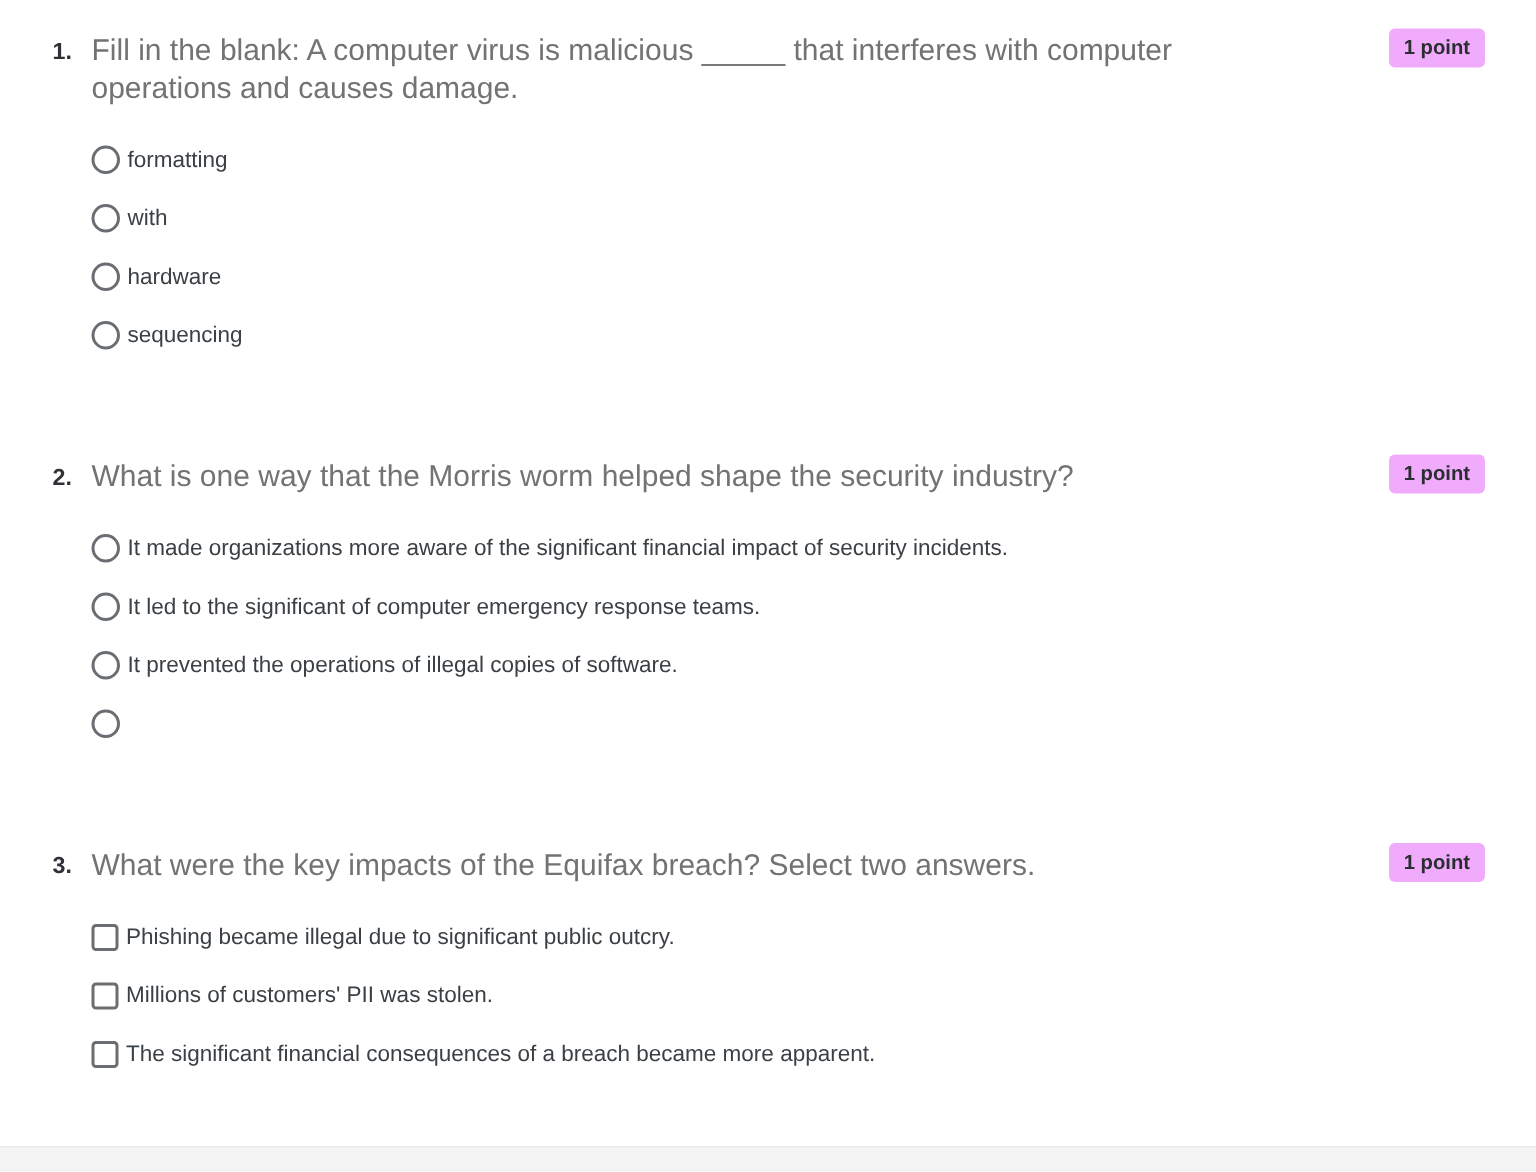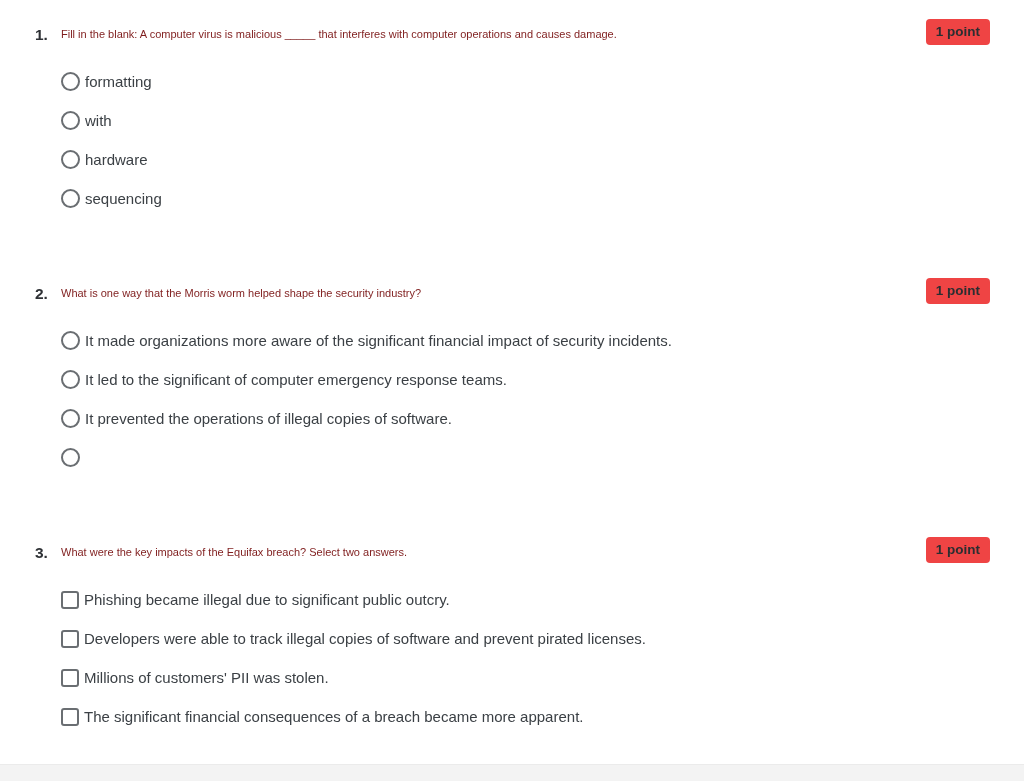--- a/index.html
+++ b/index.html
@@ -28,30 +28,30 @@
   }
   .q-number {
     font-weight: bold;
     font-size: 15.5px;
     line-height: 25px;
     width: 26px;
     flex: none;
     color: #2e3135;
   }
   .q-text {
-    font-size: 11px;
+    font-size: 20px;
     line-height: 25px;
     max-width: 755px;
-    color: #7f1d1d;
+    color: #737373;
   }
   .points-badge {
     position: absolute;
     top: -3px;
     right: 0;
-    background: #ef4444;
+    background: #f0abfc;
     border-radius: 4px;
     padding: 5px 10px 6px 10px;
     font-size: 13.5px;
     font-weight: bold;
     color: #2b2e31;
     white-space: nowrap;
     text-align: center;
   }
   .options {
     margin-top: 15px;
@@ -157,24 +157,20 @@
       <span class="q-text">What were the key impacts of the Equifax breach? Select two answers.</span>
     </div>
     <span class="points-badge">1 point</span>
     <div class="options">
       <div class="option-row">
         <span class="control-checkbox"></span>
         <span class="option-label">Phishing became illegal due to significant public outcry.</span>
       </div>
       <div class="option-row">
         <span class="control-checkbox"></span>
-        <span class="option-label">Developers were able to track illegal copies of software and prevent pirated licenses.</span>
-      </div>
-      <div class="option-row">
-        <span class="control-checkbox"></span>
         <span class="option-label">Millions of customers' PII was stolen.</span>
       </div>
       <div class="option-row">
         <span class="control-checkbox"></span>
         <span class="option-label">The significant financial consequences of a breach became more apparent.</span>
       </div>
     </div>
   </div>
 
 </div>

